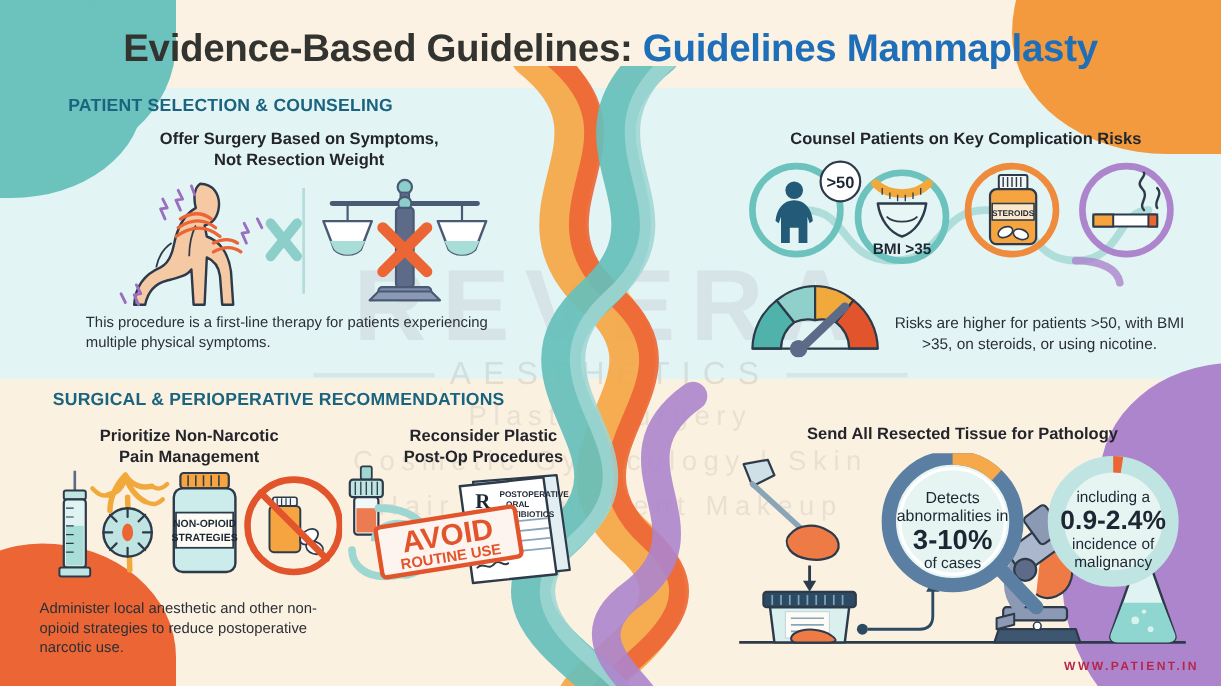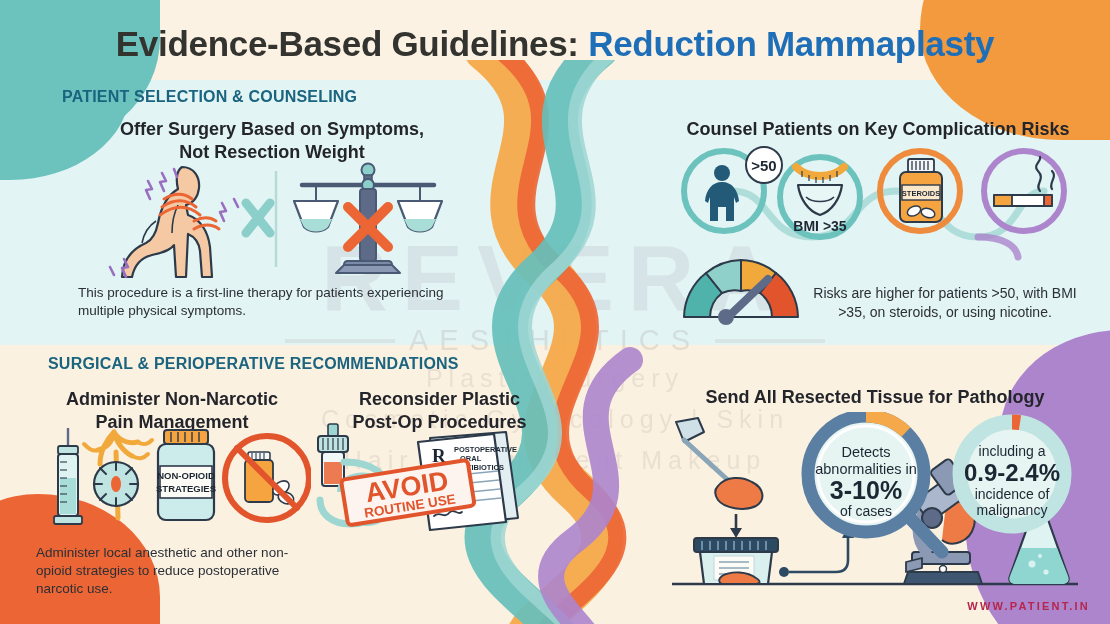--- a/index.html
+++ b/index.html
@@ -89,21 +89,21 @@
   .sect-head {
     position:absolute; font-size:16px; font-weight:bold;
     color:#1b6480; letter-spacing:0.2px; z-index:30;
   }
   .sect-head.patient  { left:62px; top:88px; }
   .sect-head.surgical { left:48px; top:355px; }
 
   
   .card { position:absolute; z-index:25; }
   .card-title {
-    font-size:18px; font-weight:bold; color:#23252b;
+    font-size:15px; font-weight:bold; color:#23252b;
     text-align:center; line-height:1.25;
   }
   .card-cap {
     font-size:13.5px; color:#2b2f36; text-align:left; line-height:1.32;
   }
 
   
   .c-offer     { left:72px;  top:118px; width:400px; }
   .c-offer-cap { left:78px;  top:284px; width:390px; }
   .c-counsel   { left:668px; top:118px; width:420px; }
@@ -162,21 +162,21 @@
 
   <svg class="helix" viewBox="0 0 260 564">
     <path d="M60,-10 C160,70 30,130 120,210 C210,290 60,350 150,430 C230,500 110,545 100,580" fill="none" stroke="#f5a94a" stroke-width="42" stroke-linecap="round" opacity="0.95"></path>
     <path d="M75,-10 C175,70 45,130 135,210 C225,290 75,350 165,430 C245,500 125,545 115,580" fill="none" stroke="#ec6534" stroke-width="18" stroke-linecap="round" opacity="0.9"></path>
     <path d="M175,-10 C75,70 205,130 115,210 C25,290 175,350 85,430 C5,500 125,545 135,580" fill="none" stroke="#66bfbb" stroke-width="36" stroke-linecap="round" opacity="0.92"></path>
     <path d="M190,-10 C90,70 220,130 130,210 C40,290 190,350 100,430 C20,500 140,545 150,580" fill="none" stroke="#9ed6d2" stroke-width="14" stroke-linecap="round" opacity="0.85"></path>
     <path d="M205,300 C120,360 230,420 150,480 C95,520 150,555 165,580" fill="none" stroke="#ad85cd" stroke-width="26" stroke-linecap="round" opacity="0.9"></path>
   </svg>
 
   <div class="main-title">
-    <span>Evidence-Based Guidelines: </span><span class="accent">Reduction Mammaplasty</span>
+    <span>Evidence-Based Guidelines: </span><span class="accent">Guidelines Mammaplasty</span>
   </div>
 
   <div class="sect-head patient">PATIENT SELECTION &amp; COUNSELING</div>
   <div class="sect-head surgical">SURGICAL &amp; PERIOPERATIVE RECOMMENDATIONS</div>
 
   <div class="card c-offer card-title" style="white-space:pre-line;">Offer Surgery Based on Symptoms,
 Not Resection Weight</div>
 
   <svg class="illo i-offer" width="390" height="125" viewBox="0 0 390 125">
 
@@ -301,21 +301,21 @@
     <path d="M100,18 A57,57 0 0 1 122,62 L96,62 A31,31 0 0 0 84,38 Z" fill="#e2542b" stroke="#2d3a4a" stroke-width="2" stroke-linejoin="round"></path>
     <line x1="8" y1="62" x2="122" y2="62" stroke="#2d3a4a" stroke-width="2"></line>
     <g>
       <path d="M52,62 L92,24" stroke="#5d6b88" stroke-width="8" stroke-linecap="round"></path>
       <circle cx="50" cy="62" r="8" fill="#5d6b88"></circle>
     </g>
   </svg>
 
   <div class="card c-counsel-cap card-cap">Risks are higher for patients &gt;50, with BMI &gt;35, on steroids, or using nicotine.</div>
 
-  <div class="card c-pain card-title" style="white-space:pre-line;">Administer Non-Narcotic
+  <div class="card c-pain card-title" style="white-space:pre-line;">Prioritize Non-Narcotic
 Pain Management</div>
 
   <svg class="illo i-pain" width="275" height="118" viewBox="0 0 275 118">
 
     <g>
       <line x1="32" y1="6" x2="32" y2="24" stroke="#5d6b88" stroke-width="2.4"></line>
       <rect x="22" y="24" width="20" height="8" rx="2" fill="#bfe4e2" stroke="#2d3a4a" stroke-width="1.8"></rect>
       <rect x="22" y="32" width="20" height="62" rx="3" fill="#dff4f2" stroke="#2d3a4a" stroke-width="2"></rect>
       <rect x="24" y="56" width="16" height="36" fill="#a8ddd8"></rect>
       <g stroke="#2d3a4a" stroke-width="1.1">

